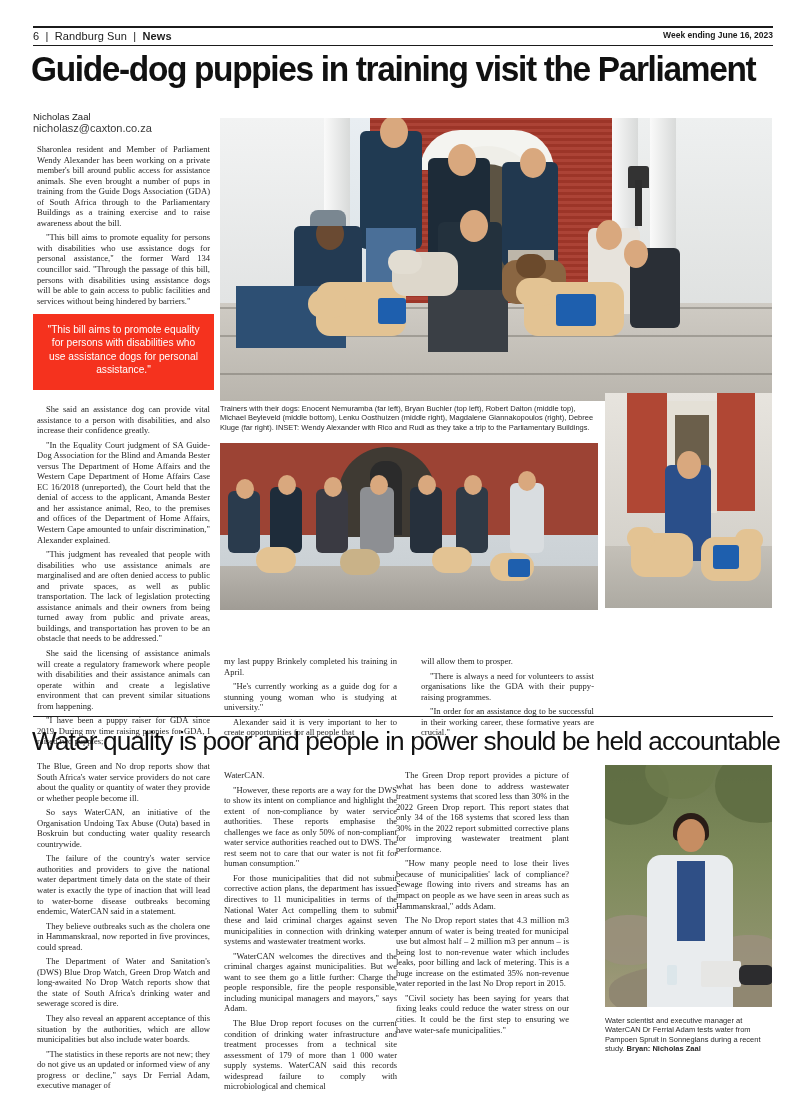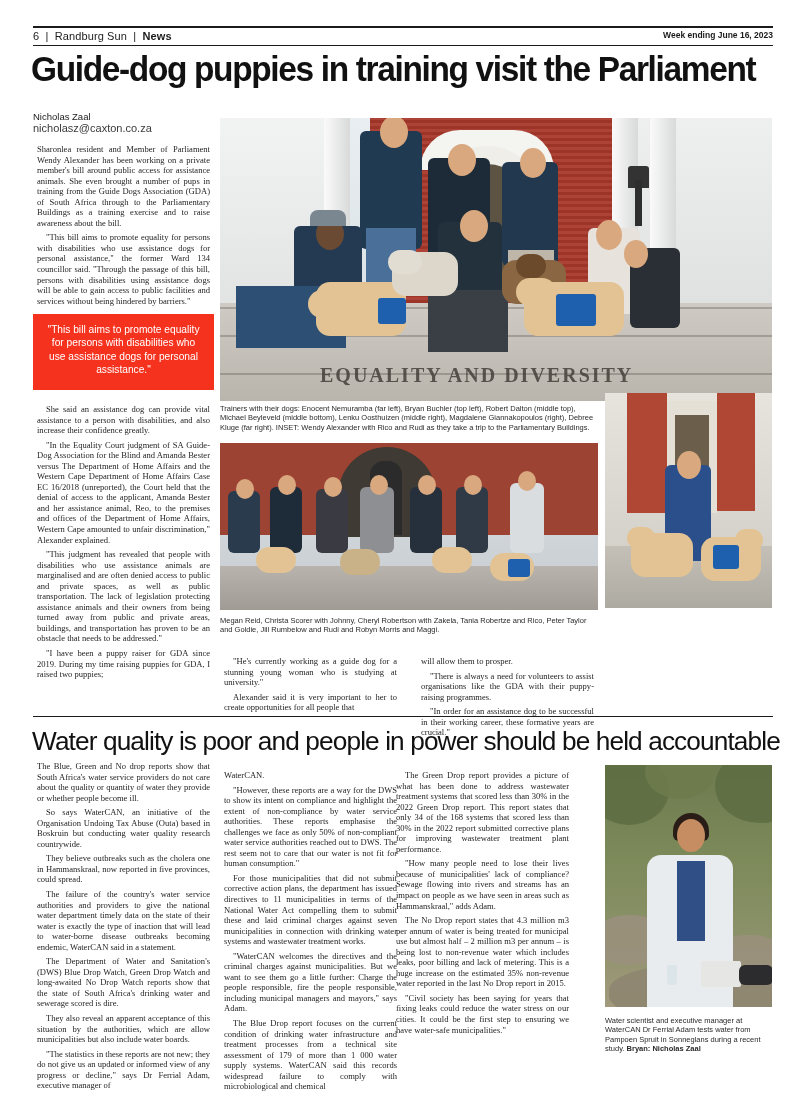--- a/index.html
+++ b/index.html
@@ -142,20 +142,21 @@
     <p class="noind">Sharonlea resident and Member of Parliament Wendy Alexander has been working on a private member's bill around public access for assistance animals. She even brought a number of pups in training from the Guide Dogs Association (GDA) of South Africa through to the Parliamentary Buildings as a training exercise and to raise awareness about the bill.</p>
     <p>"This bill aims to promote equality for persons with disabilities who use assistance dogs for personal assistance," the former Ward 134 councillor said. "Through the passage of this bill, persons with disabilities using assistance dogs will be able to gain access to public facilities and services without being hindered by barriers."</p>
   </div>
 
   <div class="pullquote">"This bill aims to promote equality for persons with disabilities who use assistance dogs for personal assistance."</div>
 
   <div class="col" style="left:0;top:400px;width:181px;">
     <p>She said an assistance dog can provide vital assistance to a person with disabilities, and also increase their confidence greatly.</p>
     <p>"In the Equality Court judgment of SA Guide-Dog Association for the Blind and Amanda Bester versus The Department of Home Affairs and the Western Cape Department of Home Affairs Case EC 16/2018 (unreported), the Court held that the denial of access to the applicant, Amanda Bester and her assistance animal, Reo, to the premises and offices of the Department of Home Affairs, Western Cape amounted to unfair discrimination," Alexander explained.</p>
     <p>"This judgment has revealed that people with disabilities who use assistance animals are marginalised and are often denied access to public and private spaces, as well as public transportation. The lack of legislation protecting assistance animals and their owners from being turned away from public and private areas, buildings, and transportation has proven to be an obstacle that needs to be addressed."</p>
+    <p>She said the licensing of assistance animals will create a regulatory framework where people with disabilities and their assistance animals can operate within and create a legislative environment that can prevent similar situations from happening.</p>
     <p>"I have been a puppy raiser for GDA since 2019. During my time raising puppies for GDA, I raised two puppies;</p>
   </div>
 
   <div class="photo" id="ph-main">
     <div class="sky"></div>
     <div class="bldg-white-l"></div>
     <div class="bldg-white-r"></div>
     <div class="brick"></div>
     <div class="brick2"></div>
     <div class="pediment"></div>
@@ -165,21 +166,20 @@
     <div class="col-w" style="left:392px;"></div>
     <div class="col-w" style="left:430px;"></div>
     <div class="lamphead"></div>
     <div class="lamp"></div>
 
     <div class="steps">
       <div class="step-line" style="top:4px;"></div>
       <div class="step-line" style="top:32px;"></div>
       <div class="step-line" style="top:70px;"></div>
     </div>
-    <div class="eqtext">EQUALITY AND DIVERSITY</div>
 
     <div class="person" style="left:140px;top:13px;width:62px;height:118px;background:#203a52;"></div>
     <div class="head" style="left:160px;top:-2px;width:28px;height:32px;"></div>
     <div class="person" style="left:146px;top:110px;width:50px;height:60px;background:#4a6f98;border-radius:0;"></div>
 
     <div class="person" style="left:208px;top:40px;width:62px;height:118px;background:#1d2b38;"></div>
     <div class="head" style="left:228px;top:26px;width:28px;height:32px;"></div>
 
     <div class="person" style="left:282px;top:44px;width:56px;height:104px;background:#21384f;"></div>
     <div class="head" style="left:300px;top:30px;width:26px;height:30px;"></div>
@@ -252,40 +252,40 @@
     <div class="head" style="left:244px;top:32px;width:18px;height:20px;"></div>
     <div class="person" style="left:290px;top:40px;width:34px;height:70px;background:#d9dde0;"></div>
     <div class="head" style="left:298px;top:28px;width:18px;height:20px;"></div>
     <div class="dog" style="left:36px;top:104px;width:40px;height:26px;"></div>
     <div class="dog" style="left:120px;top:106px;width:40px;height:26px;background:#c9b288;"></div>
     <div class="dog" style="left:212px;top:104px;width:40px;height:26px;"></div>
     <div class="dog" style="left:270px;top:110px;width:44px;height:28px;"></div>
     <div class="vest" style="left:288px;top:116px;width:22px;height:18px;"></div>
   </div>
 
-  <div class="cap" style="left:187px;top:616px;width:378px;">Megan Reid, Christa Scorer with Johnny, Cheryl Robertson with Zakela, Tania Robertze and Rico, Peter Taylor and Goldie, Jill Rumbelow and Rudi and Robyn Morris and Maggi.</div>
 
   <div class="col" style="left:187px;top:652px;width:181px;">
+    <p class="noind">my last puppy Brinkely completed his training in April.</p>
     <p>"He's currently working as a guide dog for a stunning young woman who is studying at university."</p>
     <p>Alexander said it is very important to her to create opportunities for all people that</p>
   </div>
   <div class="col" style="left:384px;top:652px;width:181px;">
     <p class="noind">will allow them to prosper.</p>
     <p>"There is always a need for volunteers to assist organisations like the GDA with their puppy-raising programmes.</p>
     <p>"In order for an assistance dog to be successful in their working career, these formative years are crucial."</p>
   </div>
 
   <div class="rule rule-h2"></div>
   <div class="headline2">Water quality is poor and people in power should be held accountable</div>
 
   <div class="col" style="left:0;top:757px;width:181px;">
     <p class="noind">The Blue, Green and No drop reports show that South Africa's water service providers do not care about the quality or quantity of water they provide or whether people become ill.</p>
     <p>So says WaterCAN, an initiative of the Organisation Undoing Tax Abuse (Outa) based in Boskruin but conducting water quality research countrywide.</p>
+    <p>The failure of the country's water service authorities and providers to give the national water department timely data on the state of their water is exactly the type of inaction that will lead to water-borne disease outbreaks becoming endemic, WaterCAN said in a statement.</p>
     <p>They believe outbreaks such as the cholera one in Hammanskraal, now reported in five provinces, could spread.</p>
-    <p>The failure of the country's water service authorities and providers to give the national water department timely data on the state of their water is exactly the type of inaction that will lead to water-borne disease outbreaks becoming endemic, WaterCAN said in a statement.</p>
     <p>The Department of Water and Sanitation's (DWS) Blue Drop Watch, Green Drop Watch and long-awaited No Drop Watch reports show that the state of South Africa's drinking water and sewerage scored is dire.</p>
     <p>They also reveal an apparent acceptance of this situation by the authorities, which are allow municipalities but also include water boards.</p>
     <p>"The statistics in these reports are not new; they do not give us an updated or informed view of any progress or decline," says Dr Ferrial Adam, executive manager of</p>
   </div>
 
   <div class="col" style="left:187px;top:766px;width:181px;">
     <p class="noind">WaterCAN.</p>
     <p>"However, these reports are a way for the DWS to show its intent on compliance and highlight the extent of non-compliance by water service authorities. These reports emphasise the challenges we face as only 50% of non-compliant water service authorities reached out to DWS. The rest seem not to care that our water is not fit for human consumption."</p>
     <p>For those municipalities that did not submit corrective action plans, the department has issued directives to 11 municipalities in terms of the National Water Act compelling them to submit these and laid criminal charges against seven municipalities in connection with drinking water systems and wastewater treatment works.</p>
     <p>"WaterCAN welcomes the directives and the criminal charges against municipalities. But we want to see them go a little further: Charge the people responsible, fire the people responsible, including municipal managers and mayors," says Adam.</p>

